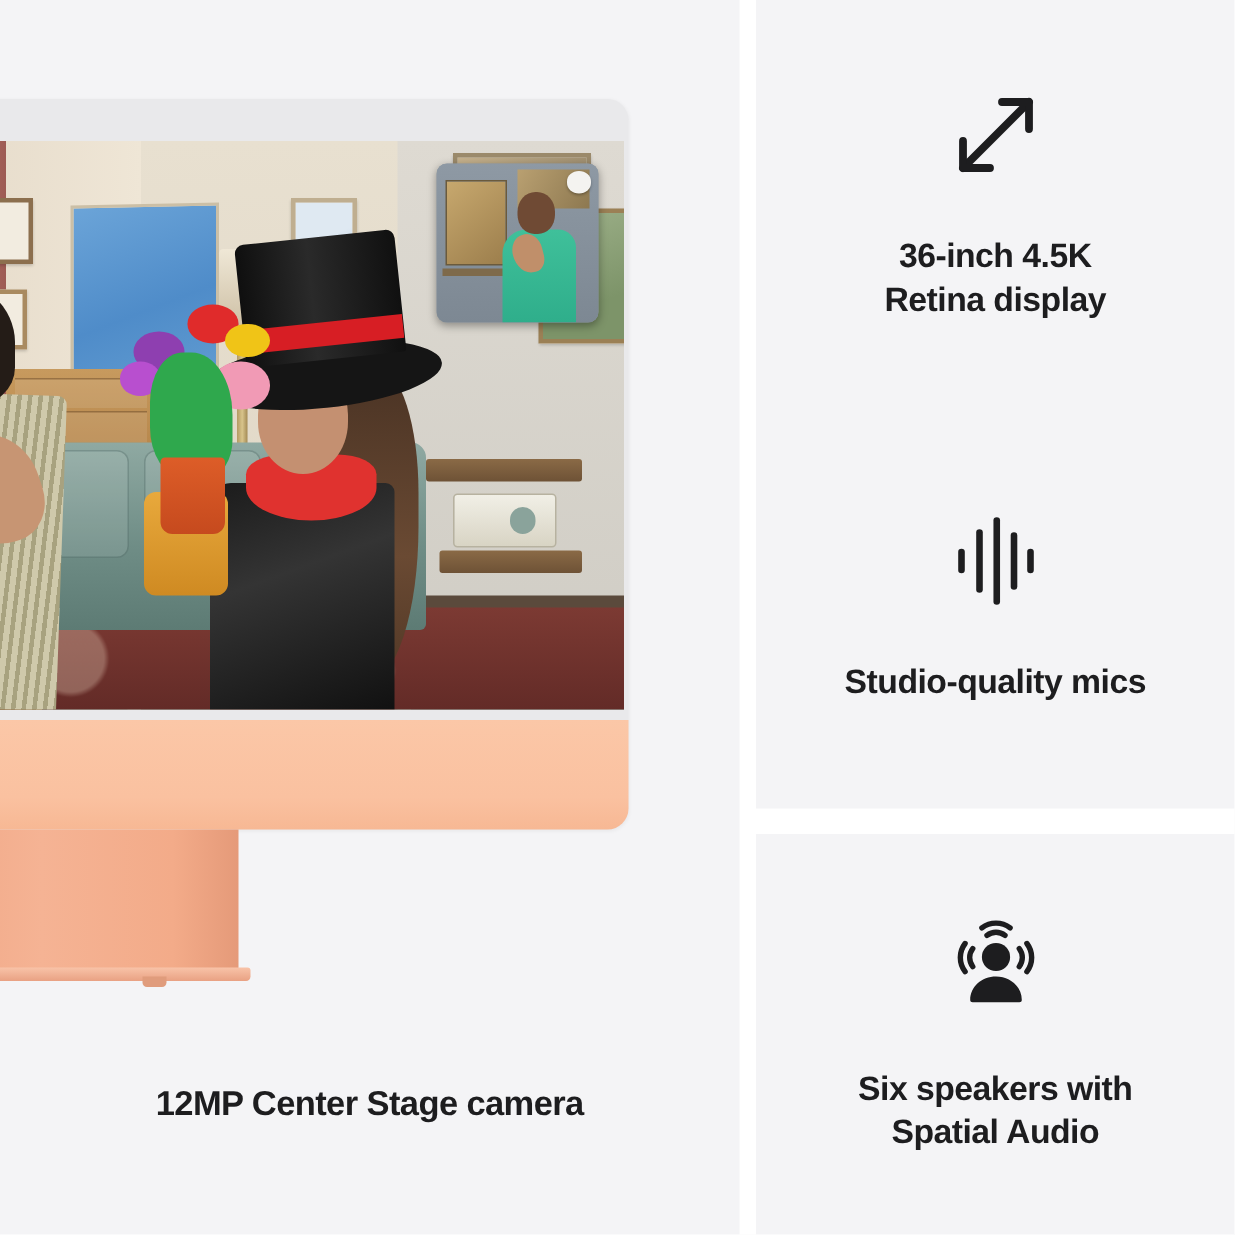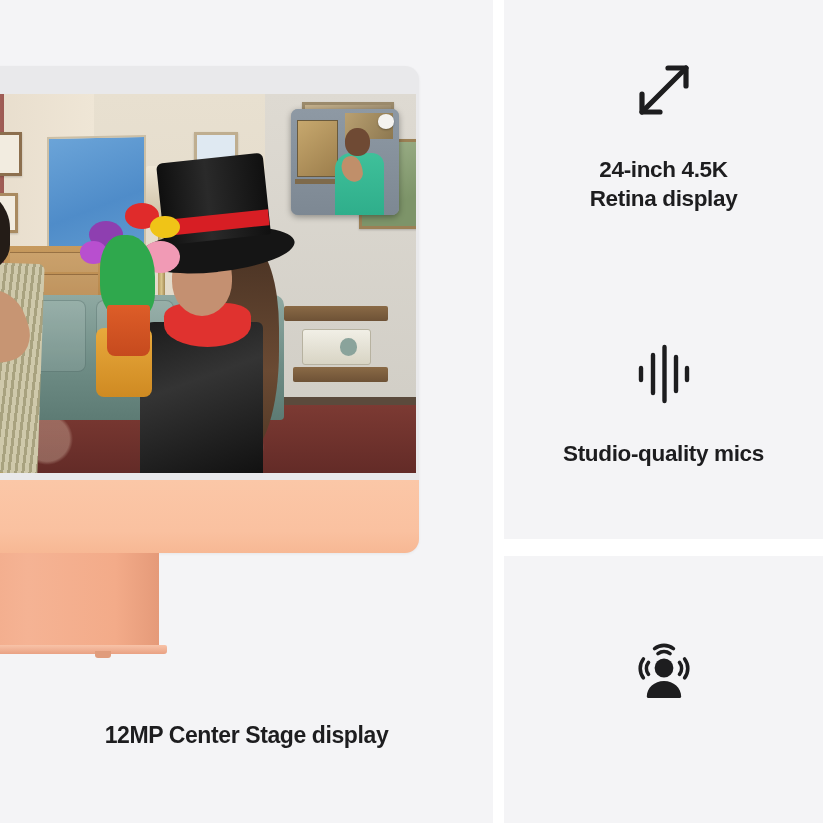--- a/index.html
+++ b/index.html
@@ -489,32 +489,32 @@
         </div>
 
         <div class="imac-chin"></div>
       </div>
     </div>
 
     <div class="stand-neck"></div>
     <div class="stand-base"></div>
     <div class="stand-foot"></div>
 
-    <div class="left-caption">12MP Center Stage display</div>
+    <div class="left-caption">12MP Center Stage camera</div>
   </section>
 
   <section class="feature-card" id="card-0">
     <span class="feature-icon">
       <svg width="72" height="72" viewBox="0 0 72 72" fill="none" stroke="#1d1d1f" stroke-width="5.2" stroke-linecap="round" stroke-linejoin="round">
         <line x1="14" y1="58" x2="58" y2="14"></line>
         <polyline points="40,14 58,14 58,32"></polyline>
         <polyline points="32,58 14,58 14,40"></polyline>
       </svg>
     </span>
-    <div class="feature-label">24-inch 4.5K
+    <div class="feature-label">36-inch 4.5K
 Retina display</div>
   </section>
 
   <section class="feature-card" id="card-1">
     <span class="feature-icon">
       <svg width="72" height="72" viewBox="0 0 72 72" fill="none" stroke="#1d1d1f" stroke-width="4.4" stroke-linecap="round">
         <line x1="13" y1="30" x2="13" y2="42"></line>
         <line x1="25" y1="17" x2="25" y2="55"></line>
         <line x1="36.5" y1="9" x2="36.5" y2="63"></line>
         <line x1="48" y1="19" x2="48" y2="53"></line>
@@ -534,15 +534,17 @@
         <g fill="none" stroke="#1d1d1f" stroke-width="3.6" stroke-linecap="round">
           <path d="M30.0 14.6a9.8 9.8 0 0 1 12.0 0"></path>
           <path d="M26.6 9.6a15.5 15.5 0 0 1 18.8 0"></path>
           <path d="M51.5 23.4a9.8 9.8 0 0 1 0 12.0"></path>
           <path d="M56.6 20.0a15.5 15.5 0 0 1 0 18.8"></path>
           <path d="M20.5 23.4a9.8 9.8 0 0 0 0 12.0"></path>
           <path d="M15.4 20.0a15.5 15.5 0 0 0 0 18.8"></path>
         </g>
       </svg>
     </span>
+    <div class="feature-label">Six speakers with
+Spatial Audio</div>
   </section>
 
 </div>
 
 </body></html>

